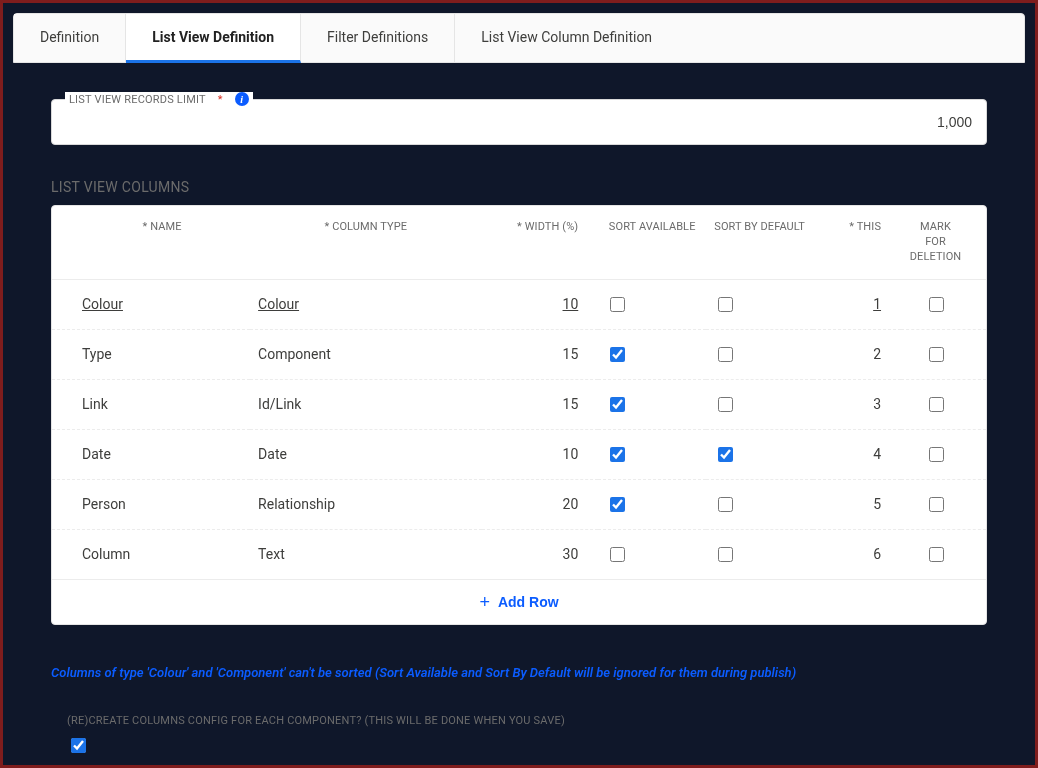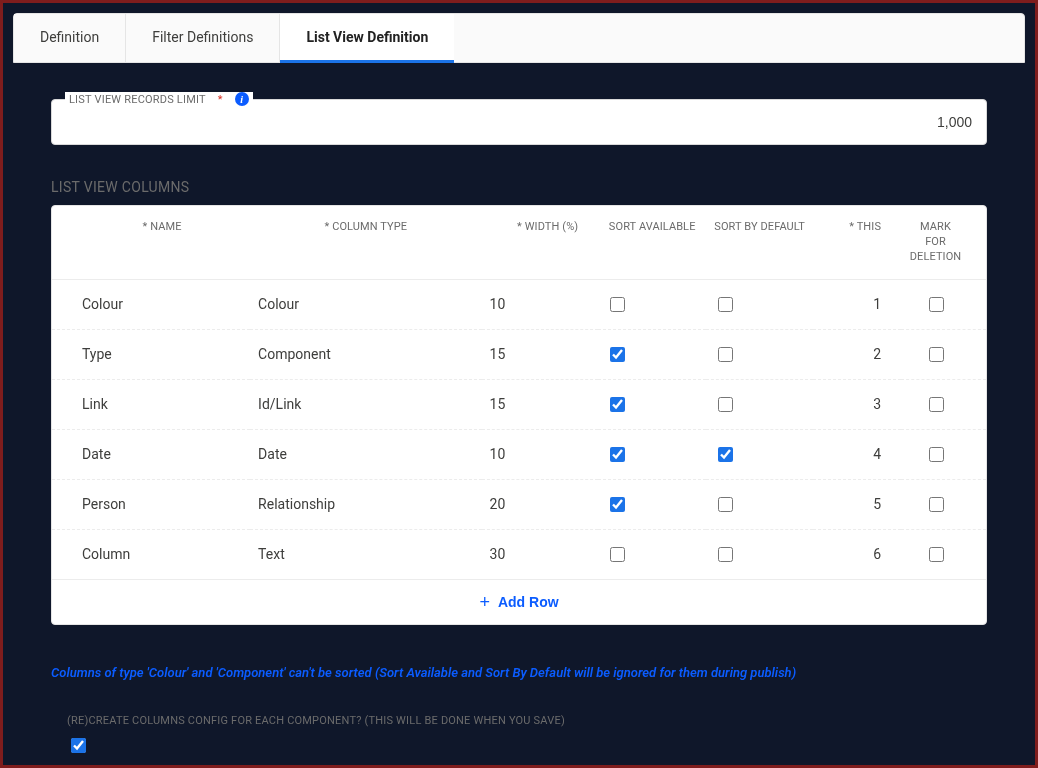--- a/index.html
+++ b/index.html
@@ -98,30 +98,30 @@
     font-size: 11px;
     color: #6b6b6b;
     padding: 14px 8px 14px 8px;
     vertical-align: top;
     line-height: 1.35;
     letter-spacing: .1px;
   }
   thead th:first-child { padding-left: 30px; }
   thead th:last-child { padding-right: 24px; }
   tbody tr { border-top: 1px dashed #ececec; }
-  tbody tr:first-child { border-top: 1px solid #ececec; }
+  tbody tr:first-child { border-top: 1px solid #ececec; text-decoration: underline; }
   tbody td {
     padding: 14px 8px;
     font-size: 14px;
     color: #3e3e3c;
     vertical-align: middle;
   }
   tbody td:first-child { padding-left: 30px; }
   tbody td:last-child { padding-right: 24px; }
-  .c-width { text-align: left; padding-right: 20px; }
+  .c-width { text-align: right; padding-right: 20px; }
   .c-check { text-align: left; }
   .c-order { text-align: right; padding-right: 20px; }
   .c-del { text-align: center; }
   .th-width { text-align: right; padding-right: 20px; }
   .th-order { text-align: right; padding-right: 20px; }
   .th-del { }
   input[type=checkbox].chk {
     width: 15px; height: 15px;
     accent-color: #1b73e8;
     cursor: pointer;
@@ -154,22 +154,23 @@
     margin-bottom: 8px;
   }
 </style>
 </head>
 <body>
 
 <div class="frame">
 
   <div class="tabs" id="tabbar">
       <div class="tab">Definition</div>
+      <div class="tab active">List View Definition</div>
       <div class="tab">Filter Definitions</div>
-      <div class="tab active">List View Definition</div>
+      <div class="tab">List View Column Definition</div>
     </div>
 
   <div class="content">
     <div class="inner">
 
       <div class="field-wrap">
         <div class="field-label">
           <span>LIST VIEW RECORDS LIMIT</span>
           <span class="req">*</span>
           <span class="info-icon">i</span>

